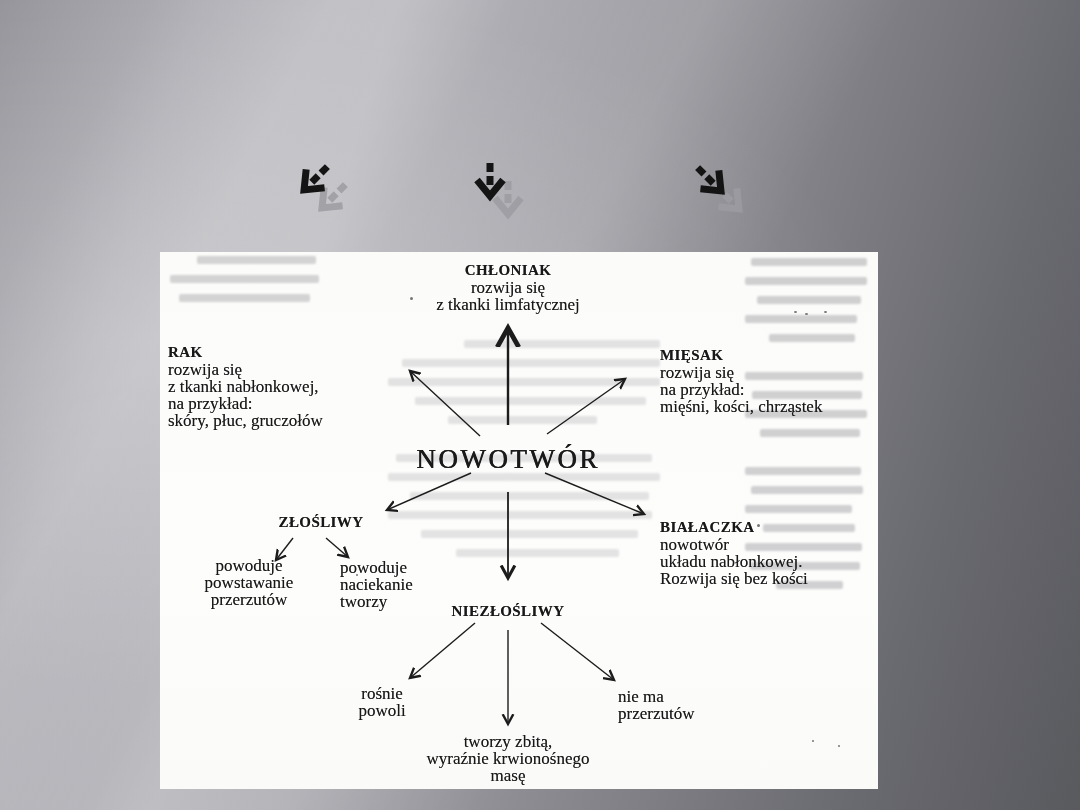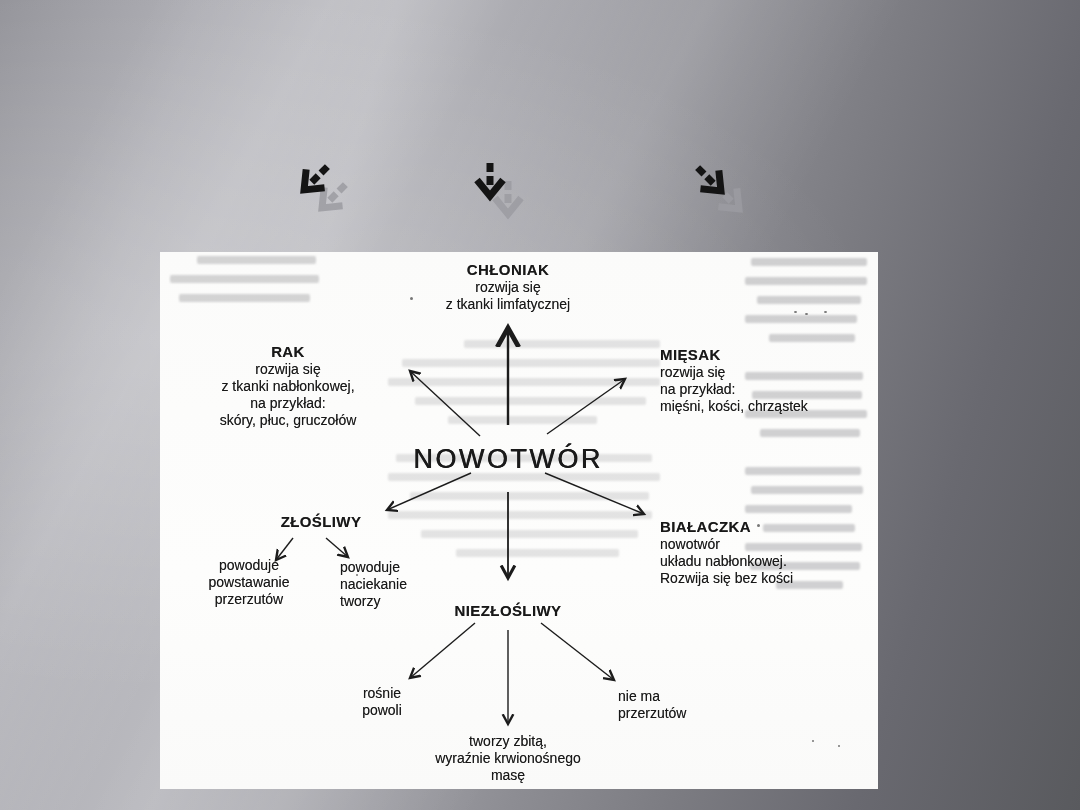--- a/index.html
+++ b/index.html
@@ -1,37 +1,37 @@
 <!DOCTYPE html>
 <html><head>
 <meta charset="utf-8">
 <style>
   html,body{margin:0;padding:0;background:#3a3a3d;}
   .slide{
     position:relative;width:1080px;height:810px;overflow:hidden;
-    font-family:Liberation Sans, sans-serif;
+    font-family:Liberation Serif, serif;
     background:
       radial-gradient(120% 80% at 16% 42%, rgba(255,255,255,0.18) 0%, rgba(255,255,255,0) 55%),
       linear-gradient(118deg, rgba(255,255,255,0.00) 10%, rgba(255,255,255,0.15) 22%, rgba(255,255,255,0.00) 34%, rgba(255,255,255,0.12) 47%, rgba(255,255,255,0.00) 60%),
       linear-gradient(107deg, #95959b 0%, #aeaeb4 15%, #bbbbc0 30%, #a2a2a8 45%, #8d8d93 57%, #7c7c82 69%, #696970 83%, #595a5e 100%);
   }
   
   .deco{position:absolute;width:60px;height:60px;}
   .deco svg{display:block;}
   
   .paper{
     position:absolute;left:160px;top:252px;width:718px;height:537px;
     background:linear-gradient(180deg,#fbfbfa 0%,#fdfdfc 60%,#fafaf9 100%);
   }
   .paper *{box-sizing:border-box;}
   .connectors{position:absolute;left:0;top:0;width:718px;height:537px;}
   .node{position:absolute;color:#181818;text-shadow:0 0 0.6px rgba(25,25,25,0.55);}
   .node .title{font-weight:bold;font-size:15px;line-height:18px;letter-spacing:0.4px;}
-  .node .line{font-size:14px;line-height:17px;}
-  .ta-c{text-align:center;} .ta-r{text-align:center;} .ta-l{text-align:left;}
+  .node .line{font-size:17px;line-height:17px;}
+  .ta-c{text-align:center;} .ta-r{text-align:left;} .ta-l{text-align:left;}
   .center-label{
     position:absolute;left:238px;top:192px;width:220px;text-align:center;
     font-size:27px;letter-spacing:2.5px;color:#1a1a1a;
     text-shadow:0.5px 0 0 #1a1a1a, 0 0 0.6px rgba(25,25,25,0.6);
   }
   .ghost-row{position:absolute;height:8px;border-radius:2px;filter:blur(0.8px);}
   .speck{position:absolute;width:3px;height:3px;border-radius:50%;background:#4a4a4a;opacity:0.75;}
 </style>
 </head>
 <body>

